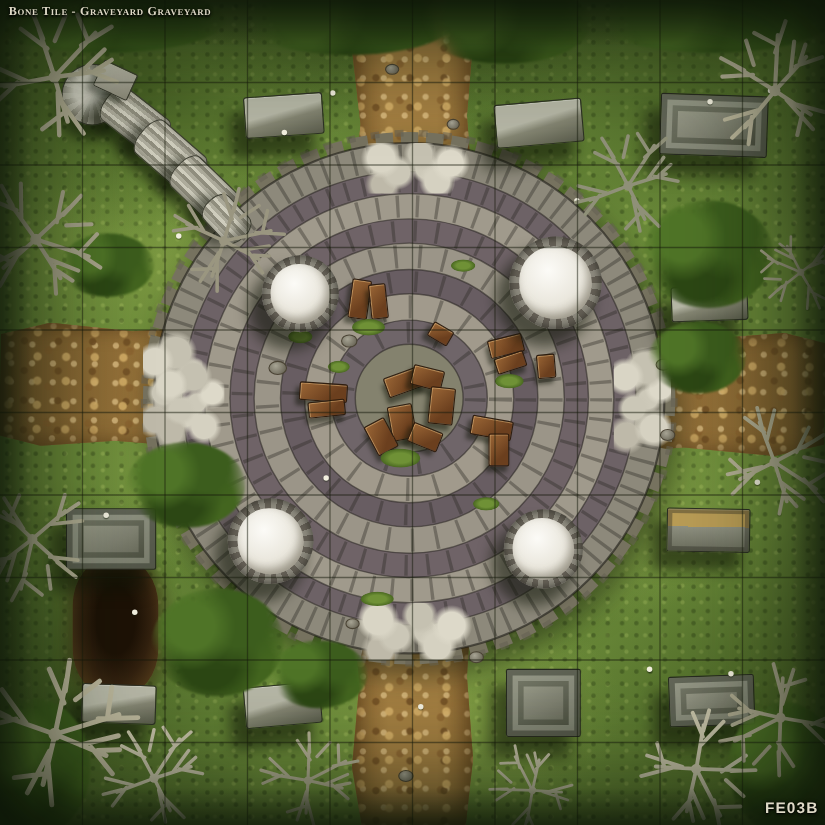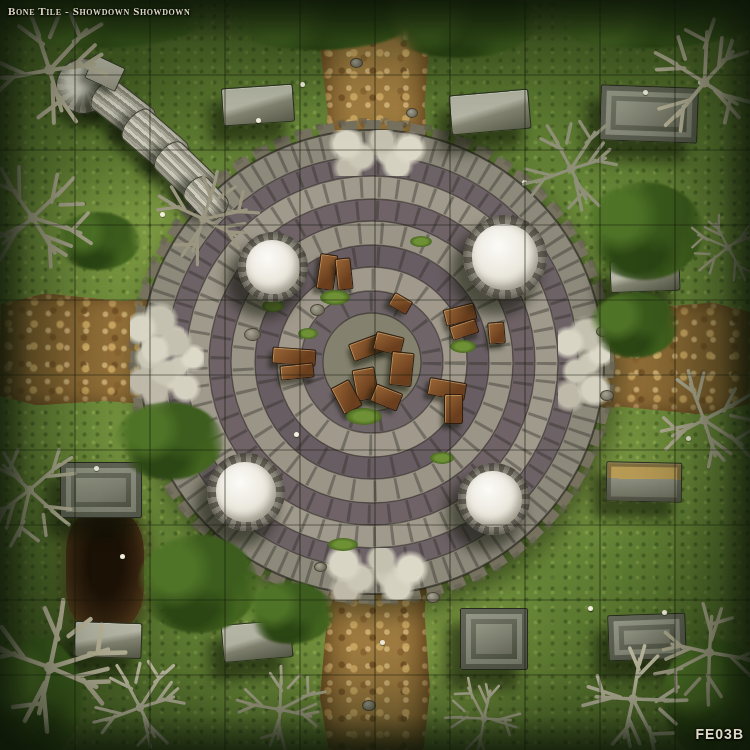--- a/index.html
+++ b/index.html
@@ -300,15 +300,15 @@
       <line x1="450" x2="450" y1="0" y2="750" stroke="rgba(22,26,12,0.5)" stroke-width="1.2"></line>
       <line y1="450" y2="450" x1="0" x2="750" stroke="rgba(22,26,12,0.5)" stroke-width="1.2"></line>
       <line x1="525" x2="525" y1="0" y2="750" stroke="rgba(22,26,12,0.5)" stroke-width="1.2"></line>
       <line y1="525" y2="525" x1="0" x2="750" stroke="rgba(22,26,12,0.5)" stroke-width="1.2"></line>
       <line x1="600" x2="600" y1="0" y2="750" stroke="rgba(22,26,12,0.5)" stroke-width="1.2"></line>
       <line y1="600" y2="600" x1="0" x2="750" stroke="rgba(22,26,12,0.5)" stroke-width="1.2"></line>
       <line x1="675" x2="675" y1="0" y2="750" stroke="rgba(22,26,12,0.5)" stroke-width="1.2"></line>
       <line y1="675" y2="675" x1="0" x2="750" stroke="rgba(22,26,12,0.5)" stroke-width="1.2"></line>
     </svg>
   <div class="vignette"></div>
-  <div class="map-title">Bone Tile - Showdown Showdown</div>
+  <div class="map-title">Bone Tile - Graveyard Graveyard</div>
   <div class="tile-code">FE03B</div>
 </div>
 
 </body></html>

